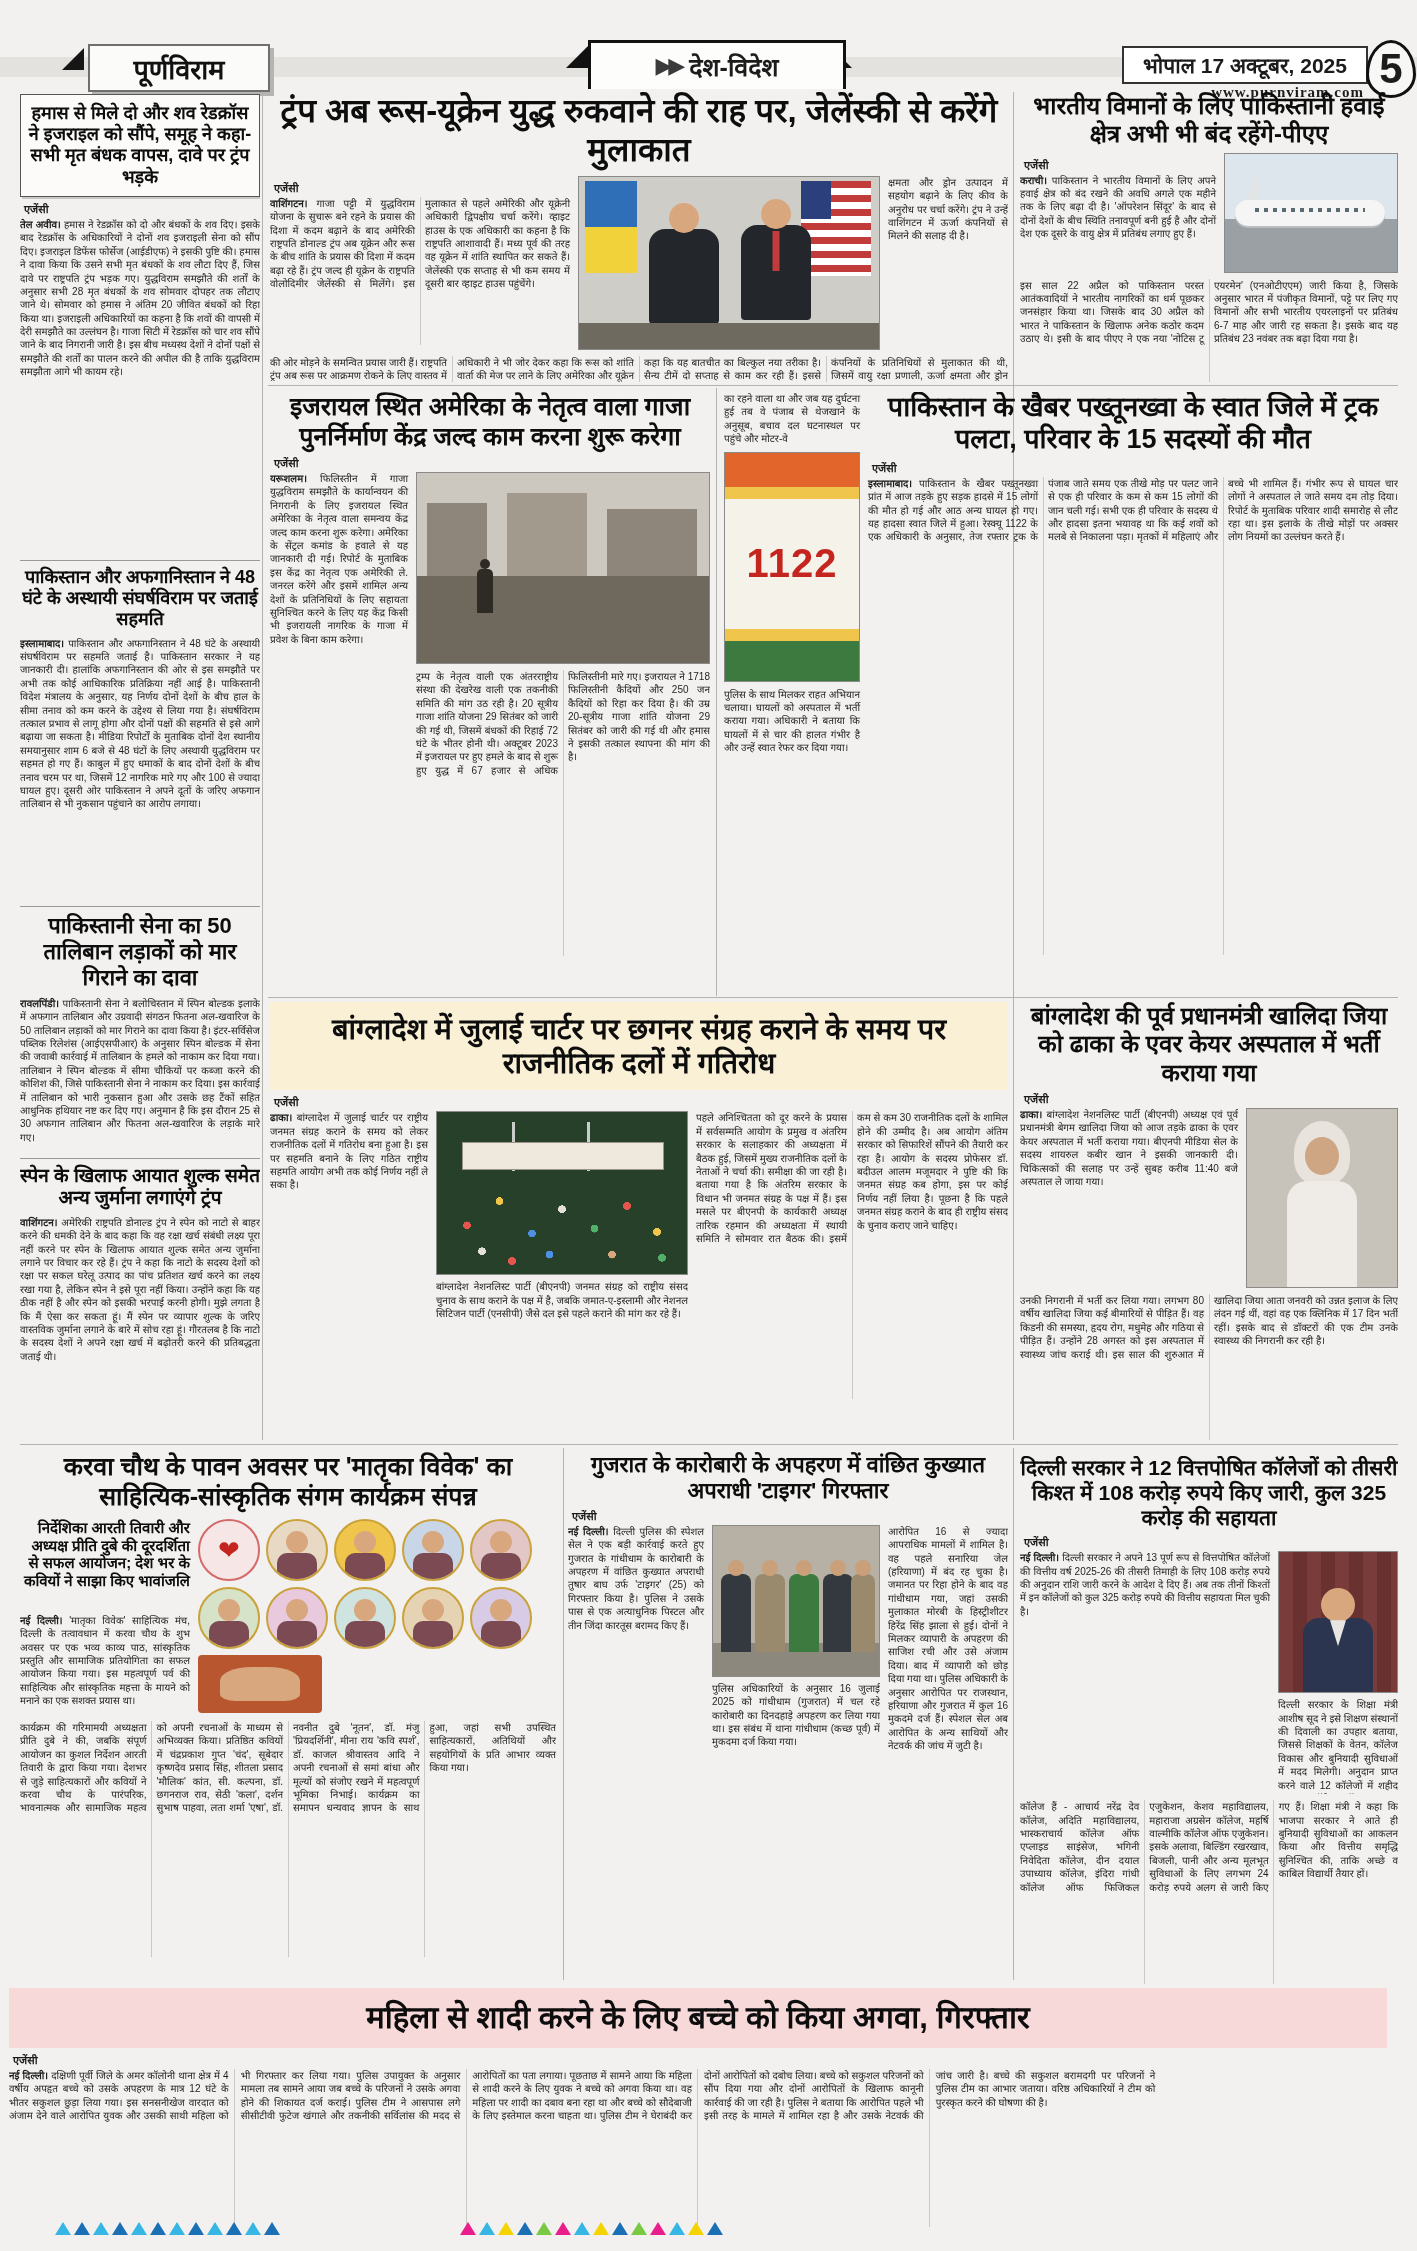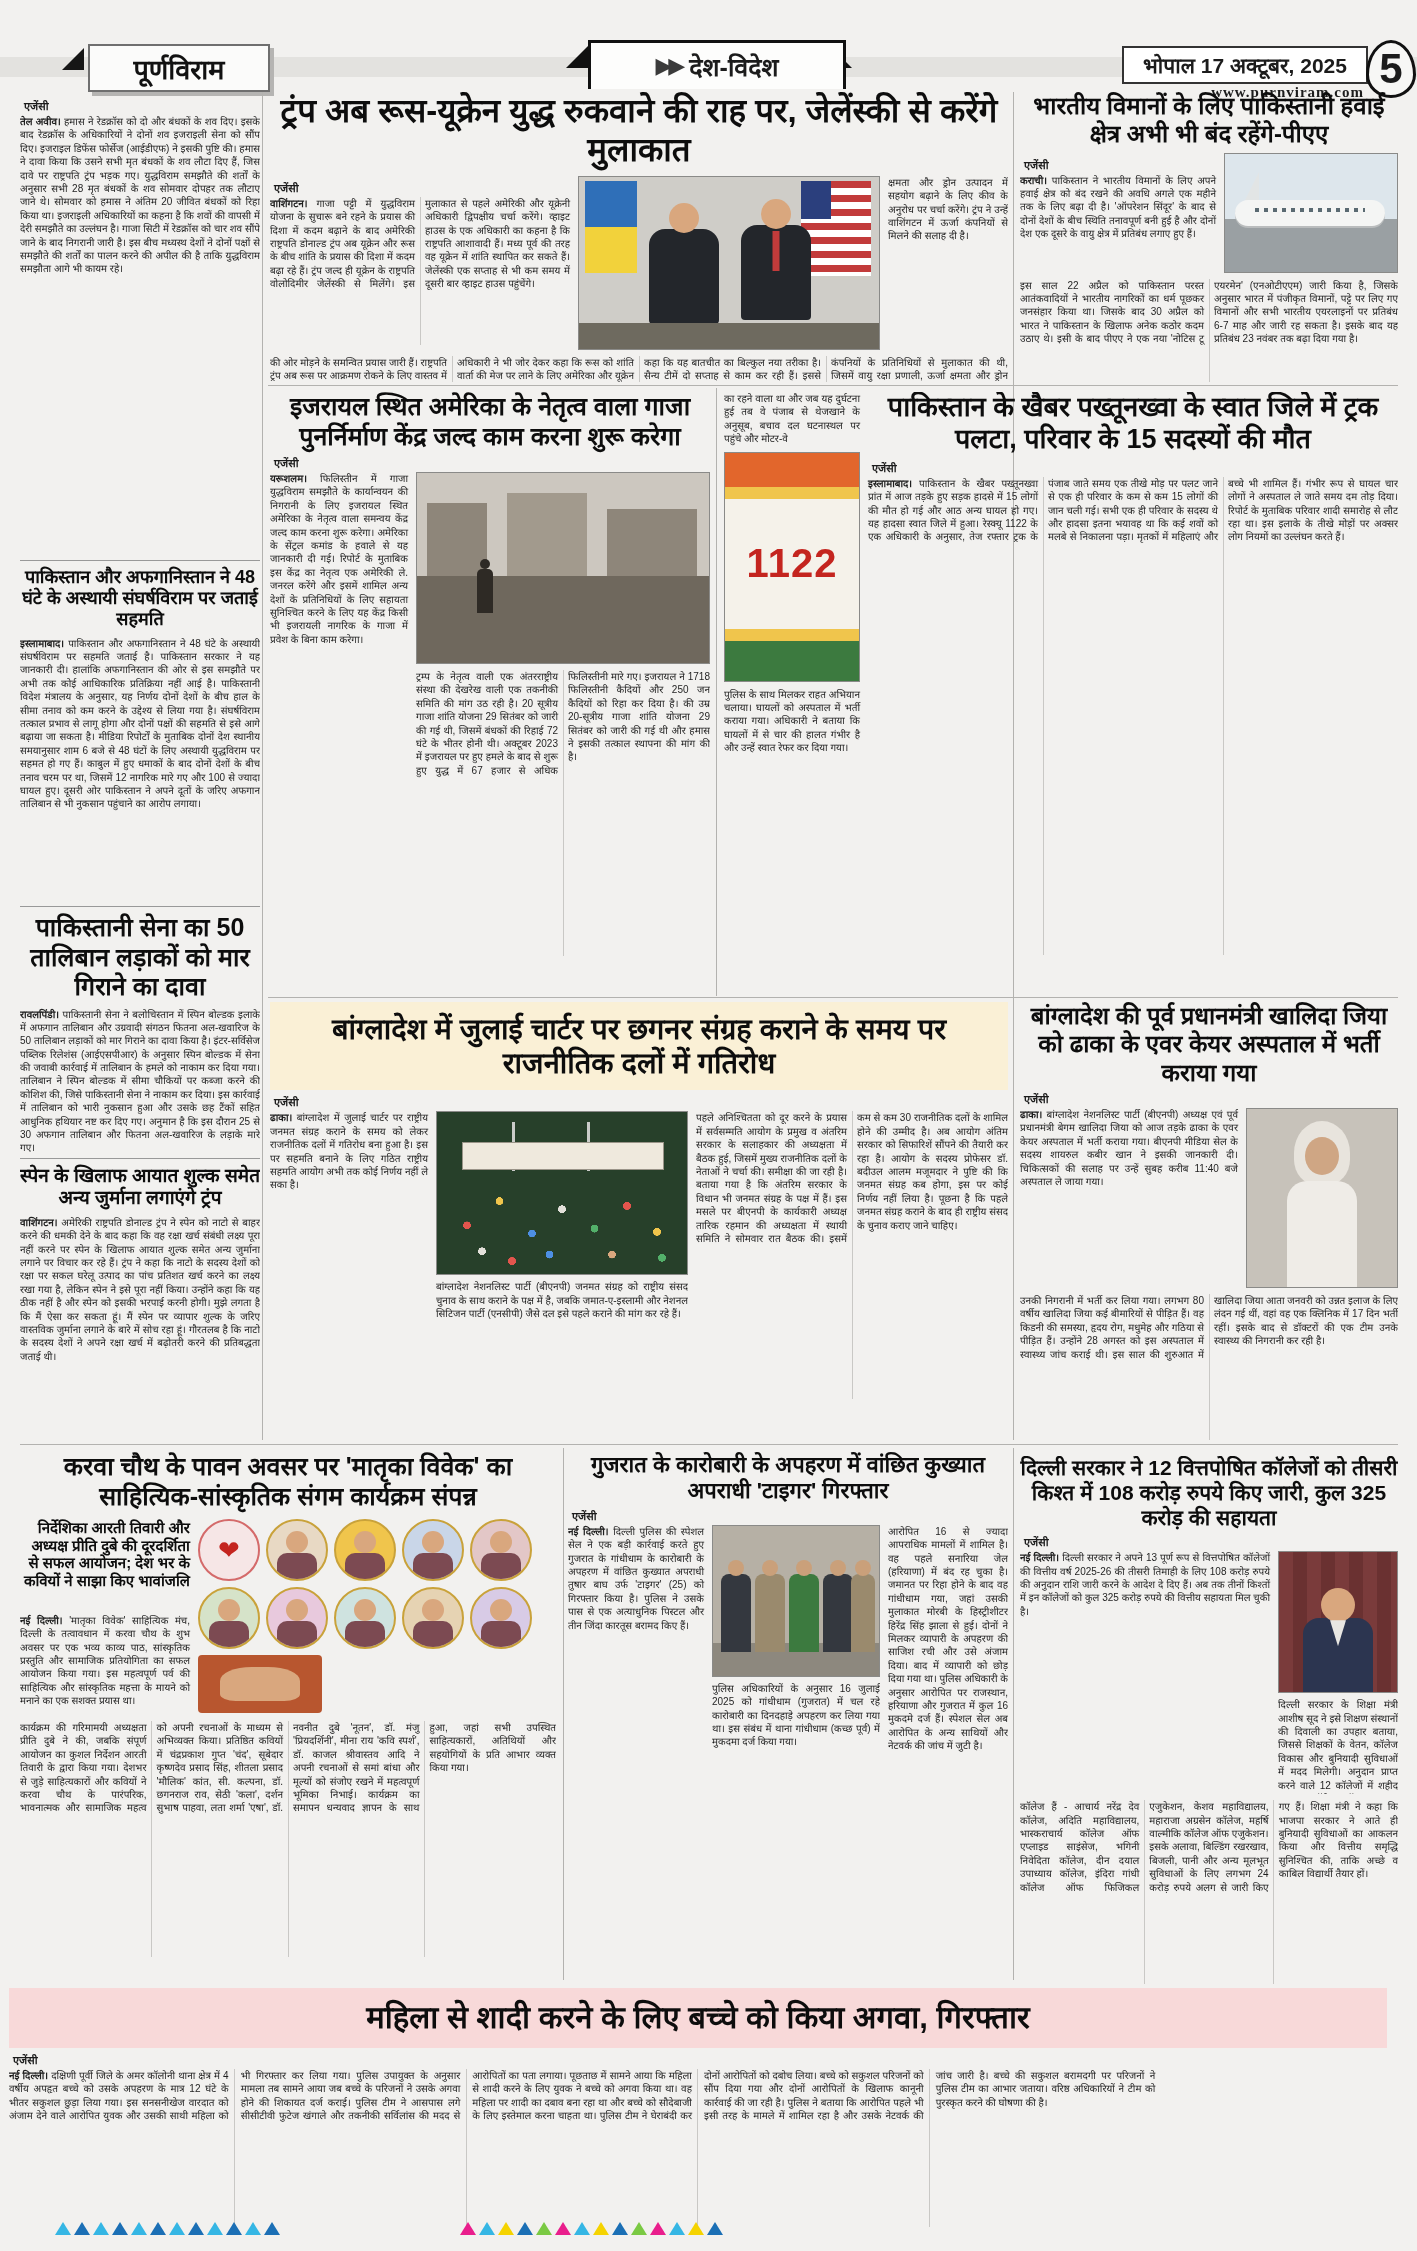--- a/index.html
+++ b/index.html
@@ -120,33 +120,34 @@
   <div class="vline" style="left:262px;top:92px;height:1348px;"></div>
   <div class="vline" style="left:716px;top:388px;height:608px;"></div>
   <div class="vline" style="left:1013px;top:92px;height:1348px;"></div>
   <div class="vline" style="left:563px;top:1448px;height:532px;"></div>
   <div class="vline" style="left:1013px;top:1448px;height:532px;"></div>
   <div class="hline" style="left:268px;top:385px;width:1130px;"></div>
   <div class="hline" style="left:268px;top:997px;width:1130px;"></div>
   <div class="hline" style="left:20px;top:1444px;width:1378px;"></div>
 
   <div class="art" style="left:20px;top:94px;width:240px;height:464px;">
+    <div class="hl hlbox" style="font-size:18px;">हमास से मिले दो और शव रेडक्रॉस ने इजराइल को सौंपे, समूह ने कहा-सभी मृत बंधक वापस, दावे पर ट्रंप भड़के</div>
     <div class="agency">एजेंसी</div>
     <div class="body"><b>तेल अवीव।</b>
       <span>हमास ने रेडक्रॉस को दो और बंधकों के शव दिए। इसके बाद रेडक्रॉस के अधिकारियों ने दोनों शव इजराइली सेना को सौंप दिए। इजराइल डिफेंस फोर्सेज (आईडीएफ) ने इसकी पुष्टि की। हमास ने दावा किया कि उसने सभी मृत बंधकों के शव लौटा दिए हैं, जिस दावे पर राष्ट्रपति ट्रंप भड़क गए। युद्धविराम समझौते की शर्तों के अनुसार सभी 28 मृत बंधकों के शव सोमवार दोपहर तक लौटाए जाने थे। सोमवार को हमास ने अंतिम 20 जीवित बंधकों को रिहा किया था। इजराइली अधिकारियों का कहना है कि शवों की वापसी में देरी समझौते का उल्लंघन है। गाजा सिटी में रेडक्रॉस को चार शव सौंपे जाने के बाद निगरानी जारी है। इस बीच मध्यस्थ देशों ने दोनों पक्षों से समझौते की शर्तों का पालन करने की अपील की है ताकि युद्धविराम समझौता आगे भी कायम रहे।</span></div>
   </div>
 
   <div class="art" style="left:20px;top:560px;width:240px;height:342px;border-top:1px solid #999;padding-top:6px;">
     <div class="hl" style="font-size:18px;">पाकिस्तान और अफगानिस्तान ने 48 घंटे के अस्थायी संघर्षविराम पर जताई सहमति</div>
     <div class="body" style="margin-top:6px;"><b>इस्लामाबाद।</b>
       <span>पाकिस्तान और अफगानिस्तान ने 48 घंटे के अस्थायी संघर्षविराम पर सहमति जताई है। पाकिस्तान सरकार ने यह जानकारी दी। हालांकि अफगानिस्तान की ओर से इस समझौते पर अभी तक कोई आधिकारिक प्रतिक्रिया नहीं आई है। पाकिस्तानी विदेश मंत्रालय के अनुसार, यह निर्णय दोनों देशों के बीच हाल के सीमा तनाव को कम करने के उद्देश्य से लिया गया है। संघर्षविराम तत्काल प्रभाव से लागू होगा और दोनों पक्षों की सहमति से इसे आगे बढ़ाया जा सकता है। मीडिया रिपोर्टों के मुताबिक दोनों देश स्थानीय समयानुसार शाम 6 बजे से 48 घंटों के लिए अस्थायी युद्धविराम पर सहमत हो गए हैं। काबुल में हुए धमाकों के बाद दोनों देशों के बीच तनाव चरम पर था, जिसमें 12 नागरिक मारे गए और 100 से ज्यादा घायल हुए। दूसरी ओर पाकिस्तान ने अपने दूतों के जरिए अफगान तालिबान से भी नुकसान पहुंचाने का आरोप लगाया।</span></div>
   </div>
 
   <div class="art" style="left:20px;top:906px;width:240px;height:248px;border-top:1px solid #999;padding-top:6px;">
-    <div class="hl" style="font-size:25px;">पाकिस्तानी सेना का 50 तालिबान लड़ाकों को मार गिराने का दावा</div>
+    <div class="hl" style="font-size:22px;">पाकिस्तानी सेना का 50 तालिबान लड़ाकों को मार गिराने का दावा</div>
     <div class="body" style="margin-top:6px;"><b>रावलपिंडी।</b>
       <span>पाकिस्तानी सेना ने बलोचिस्तान में स्पिन बोल्डक इलाके में अफगान तालिबान और उग्रवादी संगठन फितना अल-खवारिज के 50 तालिबान लड़ाकों को मार गिराने का दावा किया है। इंटर-सर्विसेज पब्लिक रिलेशंस (आईएसपीआर) के अनुसार स्पिन बोल्डक में सेना की जवाबी कार्रवाई में तालिबान के हमले को नाकाम कर दिया गया। तालिबान ने स्पिन बोल्डक में सीमा चौकियों पर कब्जा करने की कोशिश की, जिसे पाकिस्तानी सेना ने नाकाम कर दिया। इस कार्रवाई में तालिबान को भारी नुकसान हुआ और उसके छह टैंकों सहित आधुनिक हथियार नष्ट कर दिए गए। अनुमान है कि इस दौरान 25 से 30 अफगान तालिबान और फितना अल-खवारिज के लड़ाके मारे गए।</span></div>
   </div>
 
   <div class="art" style="left:20px;top:1158px;width:240px;height:280px;border-top:1px solid #999;padding-top:6px;">
     <div class="hl" style="font-size:19px;">स्पेन के खिलाफ आयात शुल्क समेत अन्य जुर्माना लगाएंगे ट्रंप</div>
     <div class="body" style="margin-top:6px;"><b>वाशिंगटन।</b>
       <span>अमेरिकी राष्ट्रपति डोनाल्ड ट्रंप ने स्पेन को नाटो से बाहर करने की धमकी देने के बाद कहा कि वह रक्षा खर्च संबंधी लक्ष्य पूरा नहीं करने पर स्पेन के खिलाफ आयात शुल्क समेत अन्य जुर्माना लगाने पर विचार कर रहे हैं। ट्रंप ने कहा कि नाटो के सदस्य देशों को रक्षा पर सकल घरेलू उत्पाद का पांच प्रतिशत खर्च करने का लक्ष्य रखा गया है, लेकिन स्पेन ने इसे पूरा नहीं किया। उन्होंने कहा कि यह ठीक नहीं है और स्पेन को इसकी भरपाई करनी होगी। मुझे लगता है कि मैं ऐसा कर सकता हूं। मैं स्पेन पर व्यापार शुल्क के जरिए वास्तविक जुर्माना लगाने के बारे में सोच रहा हूं। गौरतलब है कि नाटो के सदस्य देशों ने अपने रक्षा खर्च में बढ़ोतरी करने की प्रतिबद्धता जताई थी।</span></div>
   </div>
 

